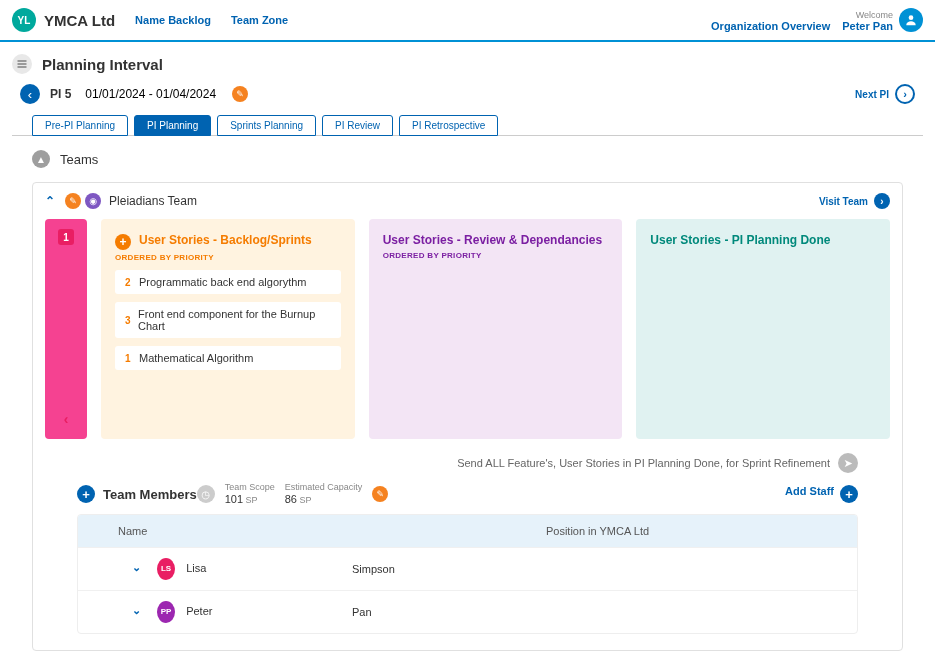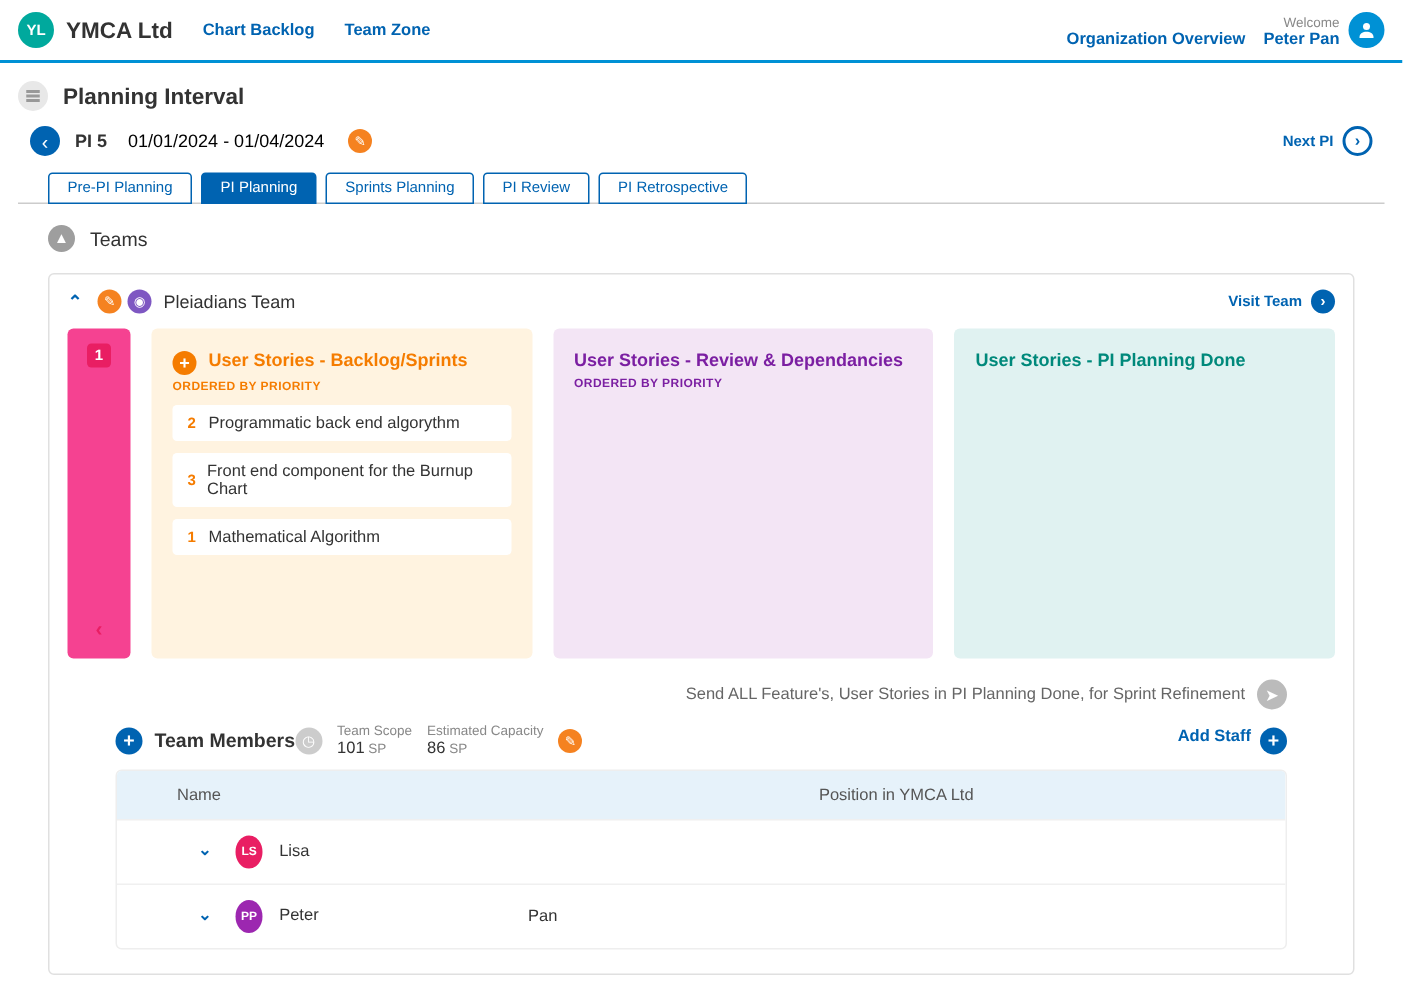--- a/index.html
+++ b/index.html
@@ -99,21 +99,21 @@
     
     
     .collapsed-team { display:flex; align-items:center; padding: 10px 44px;}
   </style>
 </head>
 <body>
 
 <div class="header">
   <div class="logo">YL</div>
   <div class="org-name">YMCA Ltd</div>
-  <a class="nav-link">Chart Backlog</a>
+  <a class="nav-link">Name Backlog</a>
   <a class="nav-link">Team Zone</a>
   <div class="header-right">
     <a class="nav-link" style="margin-right:12px;">Organization Overview</a>
     <div class="welcome">
       <div class="welcome-label">Welcome</div>
       <div class="welcome-name">Peter Pan</div>
     </div>
     <div class="avatar">
       <svg width="14" height="14" viewBox="0 0 24 24" fill="#fff">
           <circle cx="12" cy="8" r="4"></circle>
@@ -236,20 +236,21 @@
     <div class="mt-head">
       <div>Name</div>
       <div style="text-align:center;">Position in YMCA Ltd</div>
     </div>
     <div class="mt-row">
       <div>
         <span class="row-expand">⌄</span>
         <span class="mini-avatar av-pink">LS</span>
         <span>Lisa</span>
       </div>
+      <div>Simpson</div>
       <div></div>
     </div>
     <div class="mt-row">
       <div>
         <span class="row-expand">⌄</span>
         <span class="mini-avatar av-purple">PP</span>
         <span>Peter</span>
       </div>
       <div>Pan</div>
       <div></div>

